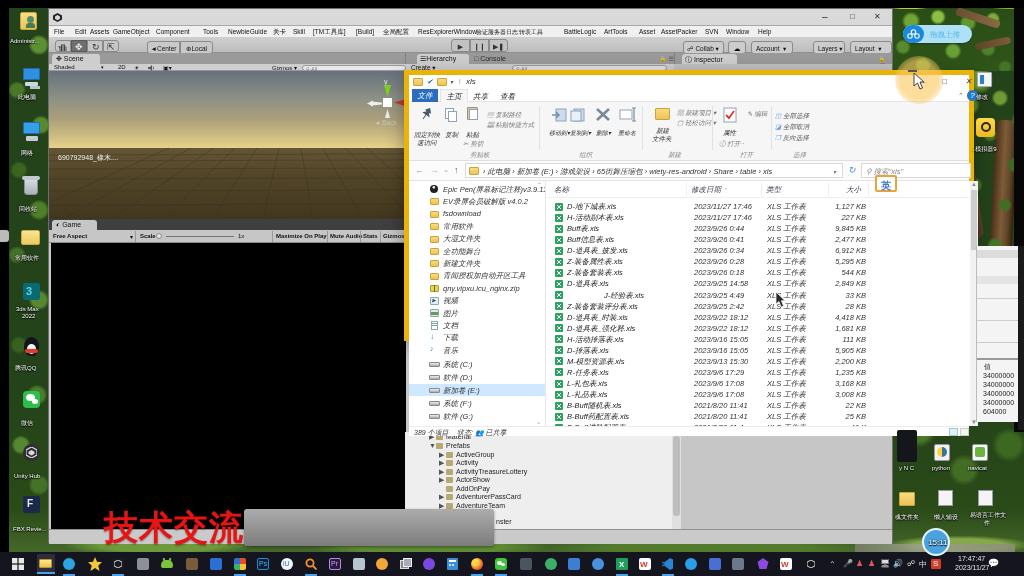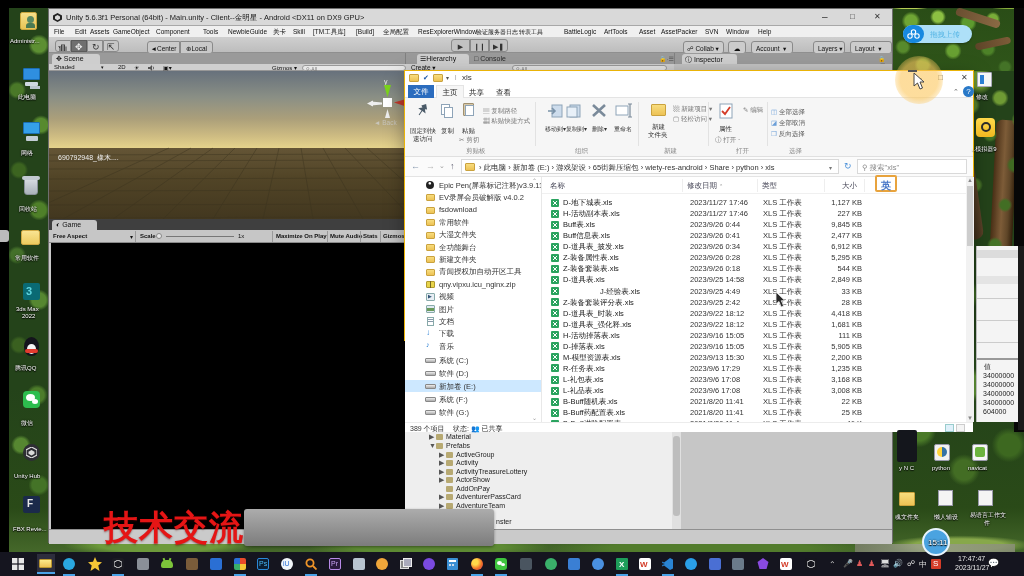--- a/index.html
+++ b/index.html
@@ -95,21 +95,20 @@
  <div class="abs" style="left:0;top:230px;width:9px;height:12px;background:#cfcfcf;border-radius:0 3px 3px 0;opacity:0.9;"></div>
 </div>
 
 <div class="abs" id="unity" style="left:48px;top:8px;width:845px;height:535px;background:#c8c8c8;border:1px solid #6e6e6e;font-size:7px;color:#111;">
 
  <div class="abs" style="left:0;top:0;width:100%;height:17px;background:#d9d9d9;border-bottom:1px solid #a8a8a8;">
   <svg class="abs" style="left:4px;top:4px;" width="9" height="9" viewBox="0 0 9 9">
           <polygon points="4.5,0 9,2.5 9,6.5 4.5,9 0,6.5 0,2.5" fill="#222"></polygon>
           <polygon points="4.5,2 7,3.4 7,5.8 4.5,7.2 2,5.8 2,3.4" fill="#d9d9d9"></polygon>
         </svg>
-  <span class="abs txt" style="left:17px;top:4px;font-size:7.5px;color:#1a1a1a;">Unity 5.6.3f1 Personal (64bit) - Main.unity - Client--金明星 - Android &lt;DX11 on DX9 GPU&gt;</span>
   <span class="abs txt" style="left:773px;top:2px;font-size:10px;color:#333;">–</span>
   <span class="abs txt" style="left:801px;top:3px;font-size:8px;color:#333;">□</span>
   <span class="abs txt" style="left:825px;top:3px;font-size:8px;color:#333;">✕</span>
  </div>
 
  <div class="abs" style="left:0;top:17px;width:100%;height:11px;background:#f0f0f0;font-size:6.5px;">
   <span class="abs txt" style="left:5px;top:2px;">File</span>
         <span class="abs txt" style="left:26px;top:2px;">Edit</span>
         <span class="abs txt" style="left:41px;top:2px;">Assets</span>
         <span class="abs txt" style="left:64px;top:2px;">GameObject</span>
@@ -327,21 +326,21 @@
  </div>
 
  <div class="abs" style="left:0;top:520px;width:100%;height:15px;background:#cacaca;border-top:1px solid #8f8f8f;"></div>
 </div>
 
 <div id="overlays">
  <div class="abs txt" style="left:104px;top:505px;font-size:34px;font-weight:900;color:#e51515;letter-spacing:1px;text-shadow:0 1px 2px rgba(80,0,0,0.5);">技术交流</div>
  <div class="abs" style="left:244px;top:509px;width:250px;height:37px;background:linear-gradient(180deg,#acacac,#7c7c7c);border-radius:3px;box-shadow:0 1px 3px rgba(0,0,0,0.4);"></div>
 </div>
 
-<div class="abs" id="expl" style="left:404px;top:70px;width:570px;height:271px;background:#fff;border:1px solid #eab308;box-shadow:0 6px 18px rgba(0,0,0,0.35);font-size:8px;color:#222;">
+<div class="abs" id="expl" style="left:404px;top:70px;width:570px;height:271px;background:#fff;border:5px solid #eab308;box-shadow:0 6px 18px rgba(0,0,0,0.35);font-size:8px;color:#222;font-style:italic;">
 
  <div class="abs" style="left:0;top:0;width:100%;height:14px;background:#fff;">
   <div class="abs" style="left:4px;top:3px;width:10px;height:8px;background:linear-gradient(#f8dd7e,#edc255);border-radius:1px;border:1px solid #caa23e;"></div>
   <span class="abs txt" style="left:18px;top:3px;font-size:7px;color:#1a56a8;">✔</span>
   <div class="abs" style="left:28px;top:3px;width:10px;height:8px;background:linear-gradient(#f8dd7e,#edc255);border-radius:1px;border:1px solid #caa23e;"></div>
   <span class="abs txt" style="left:41px;top:3px;font-size:6px;color:#555;">▾</span>
   <span class="abs txt" style="left:50px;top:3px;font-size:6px;color:#888;">|</span>
   <span class="abs txt" style="left:57px;top:2px;font-size:8px;color:#333;">xls</span>
   <span class="abs txt" style="left:511px;top:1px;font-size:10px;color:#444;">–</span>
   <span class="abs txt" style="left:533px;top:2px;font-size:8px;color:#444;">□</span>
@@ -417,21 +416,21 @@
   <span class="abs txt" style="left:384px;top:49px;font-size:6.5px;color:#888;">选择</span>
  </div>
 
  <div class="abs" style="left:0;top:86px;width:100%;height:20px;background:#fbfbfb;border-bottom:1px solid #e4e4e4;color:#333;">
   <span class="abs txt" style="left:6px;top:4px;font-size:9px;color:#8a9bb0;">←</span>
   <span class="abs txt" style="left:21px;top:4px;font-size:9px;color:#b8b8b8;">→</span>
   <span class="abs txt" style="left:34px;top:5px;font-size:7px;color:#999;">⌄</span>
   <span class="abs txt" style="left:45px;top:4px;font-size:9px;color:#667;">↑</span>
   <div class="abs" style="left:56px;top:2px;width:378px;height:15px;background:#fff;border:1px solid #d9d9d9;">
    <div class="abs" style="left:3px;top:3px;width:10px;height:8px;background:linear-gradient(#f8dd7e,#edc255);border-radius:1px;border:1px solid #caa23e;"></div>
-   <span class="abs txt" style="left:17px;top:3px;font-size:7.5px;">› 此电脑 › 新加卷 (E:) › 游戏架设 › 65街舞压缩包 › wiety-res-android › Share › python › xls</span>
+   <span class="abs txt" style="left:17px;top:3px;font-size:7.5px;">› 此电脑 › 新加卷 (E:) › 游戏架设 › 65街舞压缩包 › wiety-res-android › Share › table › xls</span>
    <span class="abs txt" style="left:367px;top:4px;font-size:6px;color:#777;">▾</span>
   </div>
   <span class="abs txt" style="left:439px;top:4px;font-size:9px;color:#4a90d9;">↻</span>
   <div class="abs" style="left:452px;top:2px;width:110px;height:15px;background:#fff;border:1px solid #d9d9d9;">
    <span class="abs txt" style="left:4px;top:3px;font-size:7.5px;color:#888;">⚲ 搜索"xls"</span>
   </div>
  </div>
 
  <div class="abs" style="left:137px;top:106px;width:425px;height:17px;background:#fff;border-bottom:1px solid #f0f0f0;color:#445;">
   <span class="abs txt" style="left:8px;top:4px;font-size:7.5px;">名称</span>

